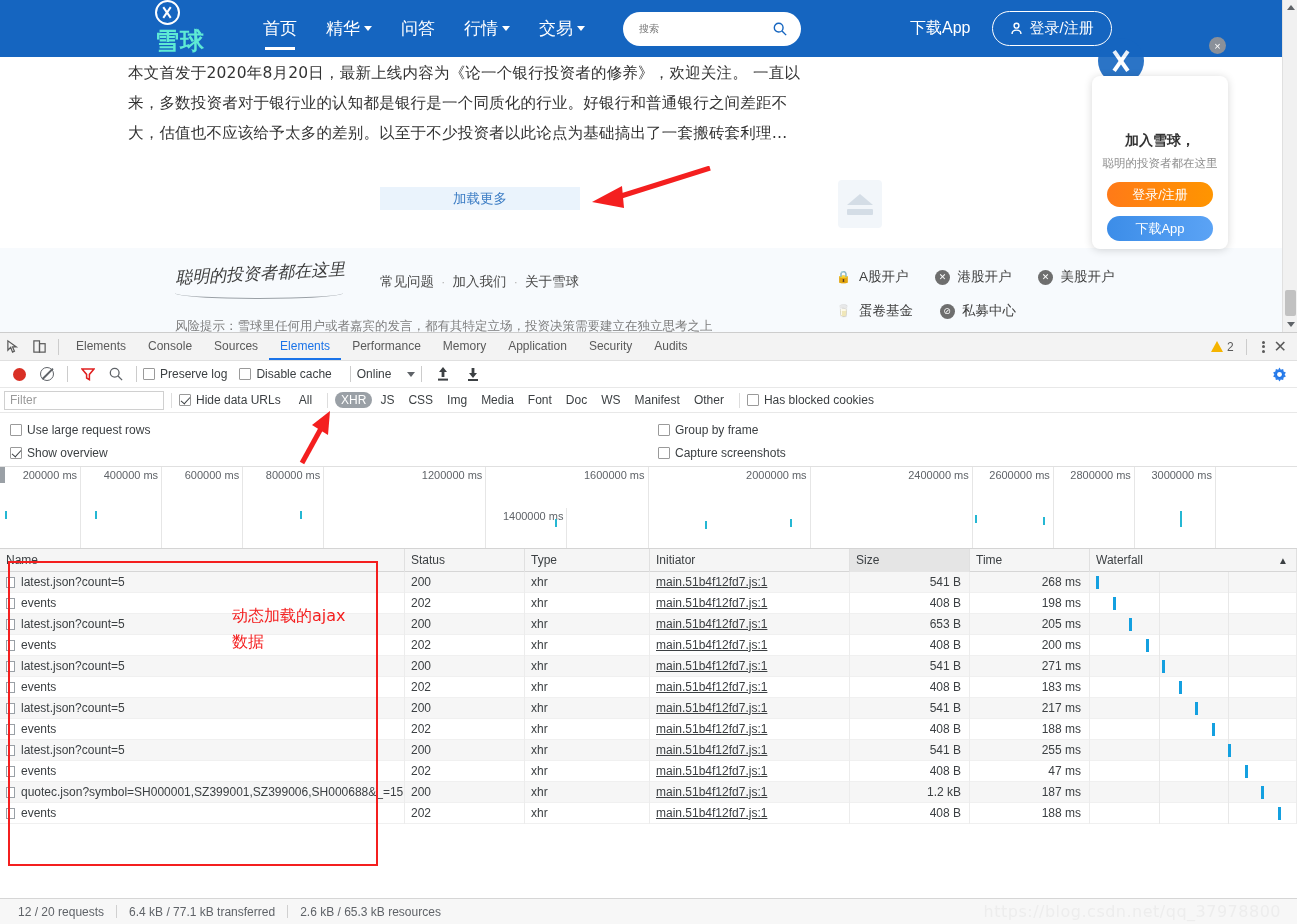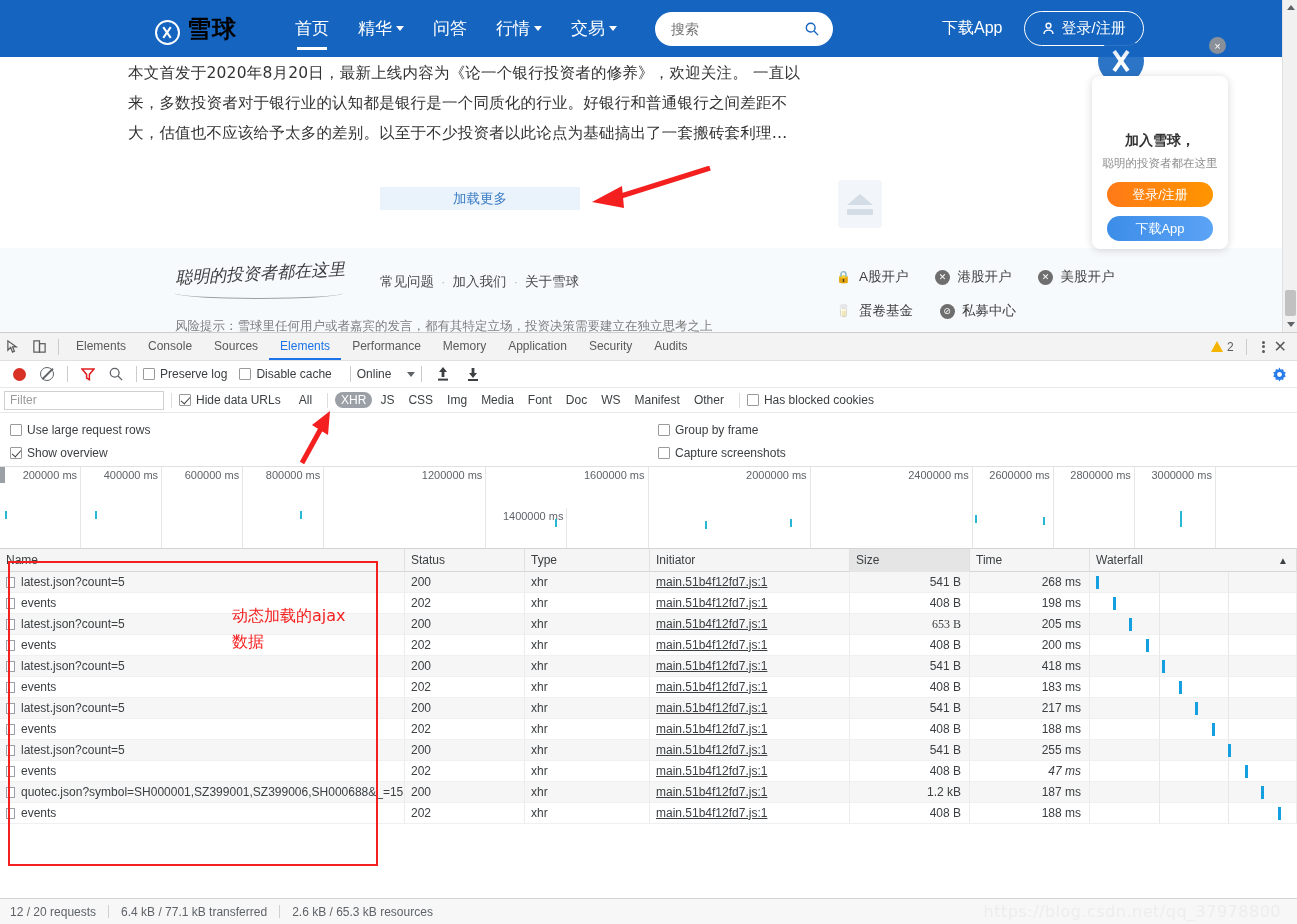--- a/index.html
+++ b/index.html
@@ -12,21 +12,21 @@
   }
   .root { position: relative; width: 1297px; height: 924px; }
 
   
   .page { position: absolute; left: 0; top: 0; width: 1297px; height: 332px; background: #fff; overflow: hidden; }
 
   .navbar {
     position: absolute; left: 0; top: 0; width: 1282px; height: 57px;
     background: #1565c0; display: flex; align-items: center;
   }
-  .logo { display: flex; align-items: flex-end; margin-left: 155px; color: #000000; }
+  .logo { display: flex; align-items: flex-start; margin-left: 155px; color: #5eead4; flex-direction: column; }
   .logo-mark {
     width: 25px; height: 25px; border-radius: 50%;
     border: 2px solid #fff; margin-right: 7px; position: relative; flex: none;
   }
   .logo-mark::before, .logo-mark::after {
     content: ""; position: absolute; background: #fff; width: 2px; height: 13px; top: 4px; left: 9px;
   }
   .logo-mark::before { transform: rotate(35deg); }
   .logo-mark::after { transform: rotate(-35deg); }
   .logo-text { font-size: 24px; font-weight: bold; letter-spacing: 1px; }
@@ -40,21 +40,21 @@
     content: ""; position: absolute; left: 2px; right: 2px; bottom: 7px; height: 3px; background: #fff;
   }
   .caret { display: inline-block; margin-left: 4px; border-left: 4px solid transparent;
     border-right: 4px solid transparent; border-top: 5px solid #fff; }
 
   .searchbox {
     width: 178px; height: 34px; background: #fff; border-radius: 17px;
     margin-left: 9px; display: flex; align-items: center; padding: 0 14px; position: relative;
   }
   .searchbox input {
-    border: none; outline: none; font-size: 14px; color: #333; width: 130px; background: transparent;
+    border: none; outline: none; font-size: 10px; color: #333; width: 130px; background: transparent;
     font-family: "Liberation Sans", sans-serif;
   }
   .search-ico { position: absolute; right: 14px; width: 14px; height: 14px; }
   .search-ico circle, .search-ico line { stroke: #1565c0; fill: none; stroke-width: 1.6; }
 
   .nav-right { margin-left: 109px; display: flex; align-items: center; }
   .dl-app { color: #fff; font-size: 16px; margin-right: 22px; cursor: pointer; white-space: nowrap; }
   .login-btn {
     border: 1px solid #fff; border-radius: 18px; color: #fff; font-size: 15px;
     padding: 7px 17px; display: flex; align-items: center; cursor: pointer; white-space: nowrap;
@@ -210,21 +210,21 @@
     border-right: 1px solid #ececec; overflow: hidden; white-space: nowrap; text-overflow: ellipsis; }
   .td.num { text-align: right; padding-right: 8px; padding-left: 0; }
   .td.name { display: flex; align-items: center; }
   .doc-ico { width: 9px; height: 11px; border: 1px solid #9aa0a6; background: #fff; margin-right: 6px; flex: none; }
   .init-link { color: #3c4043; text-decoration: underline; cursor: pointer; }
   .wf-cell { position: relative; height: 21px; }
   .wf-grid { position: absolute; top: 0; height: 21px; border-right: 1px solid #e8e8e8; }
   .wf-bar { position: absolute; top: 4px; width: 3px; height: 13px; background: #14a0e0; }
 
   .statusbar { position: absolute; left: 0; bottom: 0; width: 1297px; height: 26px;
-    border-top: 1px solid #d6d6d6; background: #f7f7f7; display: flex; align-items: center; padding-left: 10px; }
+    border-top: 1px solid #d6d6d6; background: #f7f7f7; display: flex; align-items: center; padding-left: 18px; }
   .st-item { font-size: 12px; color: #5f6368; white-space: nowrap; }
   .st-sep { width: 1px; height: 13px; background: #d0d0d0; margin: 0 12px; }
 
   .watermark { position: absolute; right: 16px; bottom: 3px; font-size: 16px; color: #ededed;
     font-family: "DejaVu Sans", sans-serif; letter-spacing: .5px; }
 
   .redbox { position: absolute; border: 2px solid #f41f1f; pointer-events: none; }
   .annot { position: absolute; color: #f41f1f; font-size: 16px; line-height: 26px;
     font-family: "DejaVu Sans", sans-serif; pointer-events: none; }
 </style>
@@ -600,21 +600,21 @@
             </div>
           </div>
           <div class="tr odd">
             <div class="td name" style="width: 405px;">
               <i class="doc-ico"></i>
               <span>latest.json?count=5</span>
             </div>
             <div class="td" style="width: 120px;">200</div>
             <div class="td" style="width: 125px;">xhr</div>
             <div class="td" style="width: 200px;"><span class="init-link">main.51b4f12fd7.js:1</span></div>
-            <div class="td num" style="width: 120px; font-family: Liberation Serif, serif;">653 B</div>
+            <div class="td num" style="width: 120px;">653 B</div>
             <div class="td num" style="width: 120px;">205 ms</div>
             <div class="td wf-cell" style="width: 207px; padding-left: 0px;">
               <div class="wf-grid" style="left: 69px;"></div>
               <div class="wf-grid" style="left: 138px;"></div>
               <div class="wf-bar" style="left: 39px;"></div>
             </div>
           </div>
           <div class="tr">
             <div class="td name" style="width: 405px;">
               <i class="doc-ico"></i>
@@ -633,21 +633,21 @@
           </div>
           <div class="tr odd">
             <div class="td name" style="width: 405px;">
               <i class="doc-ico"></i>
               <span>latest.json?count=5</span>
             </div>
             <div class="td" style="width: 120px;">200</div>
             <div class="td" style="width: 125px;">xhr</div>
             <div class="td" style="width: 200px;"><span class="init-link">main.51b4f12fd7.js:1</span></div>
             <div class="td num" style="width: 120px;">541 B</div>
-            <div class="td num" style="width: 120px;">418 ms</div>
+            <div class="td num" style="width: 120px;">271 ms</div>
             <div class="td wf-cell" style="width: 207px; padding-left: 0px;">
               <div class="wf-grid" style="left: 69px;"></div>
               <div class="wf-grid" style="left: 138px;"></div>
               <div class="wf-bar" style="left: 72px;"></div>
             </div>
           </div>
           <div class="tr">
             <div class="td name" style="width: 405px;">
               <i class="doc-ico"></i>
               <span>events</span>
@@ -713,21 +713,21 @@
           </div>
           <div class="tr">
             <div class="td name" style="width: 405px;">
               <i class="doc-ico"></i>
               <span>events</span>
             </div>
             <div class="td" style="width: 120px;">202</div>
             <div class="td" style="width: 125px;">xhr</div>
             <div class="td" style="width: 200px;"><span class="init-link">main.51b4f12fd7.js:1</span></div>
             <div class="td num" style="width: 120px;">408 B</div>
-            <div class="td num" style="width: 120px; font-style: italic;">47 ms</div>
+            <div class="td num" style="width: 120px;">47 ms</div>
             <div class="td wf-cell" style="width: 207px; padding-left: 0px;">
               <div class="wf-grid" style="left: 69px;"></div>
               <div class="wf-grid" style="left: 138px;"></div>
               <div class="wf-bar" style="left: 154.5px;"></div>
             </div>
           </div>
           <div class="tr odd">
             <div class="td name" style="width: 405px;">
               <i class="doc-ico"></i>
               <span>quotec.json?symbol=SH000001,SZ399001,SZ399006,SH000688&amp;_=15…</span>

